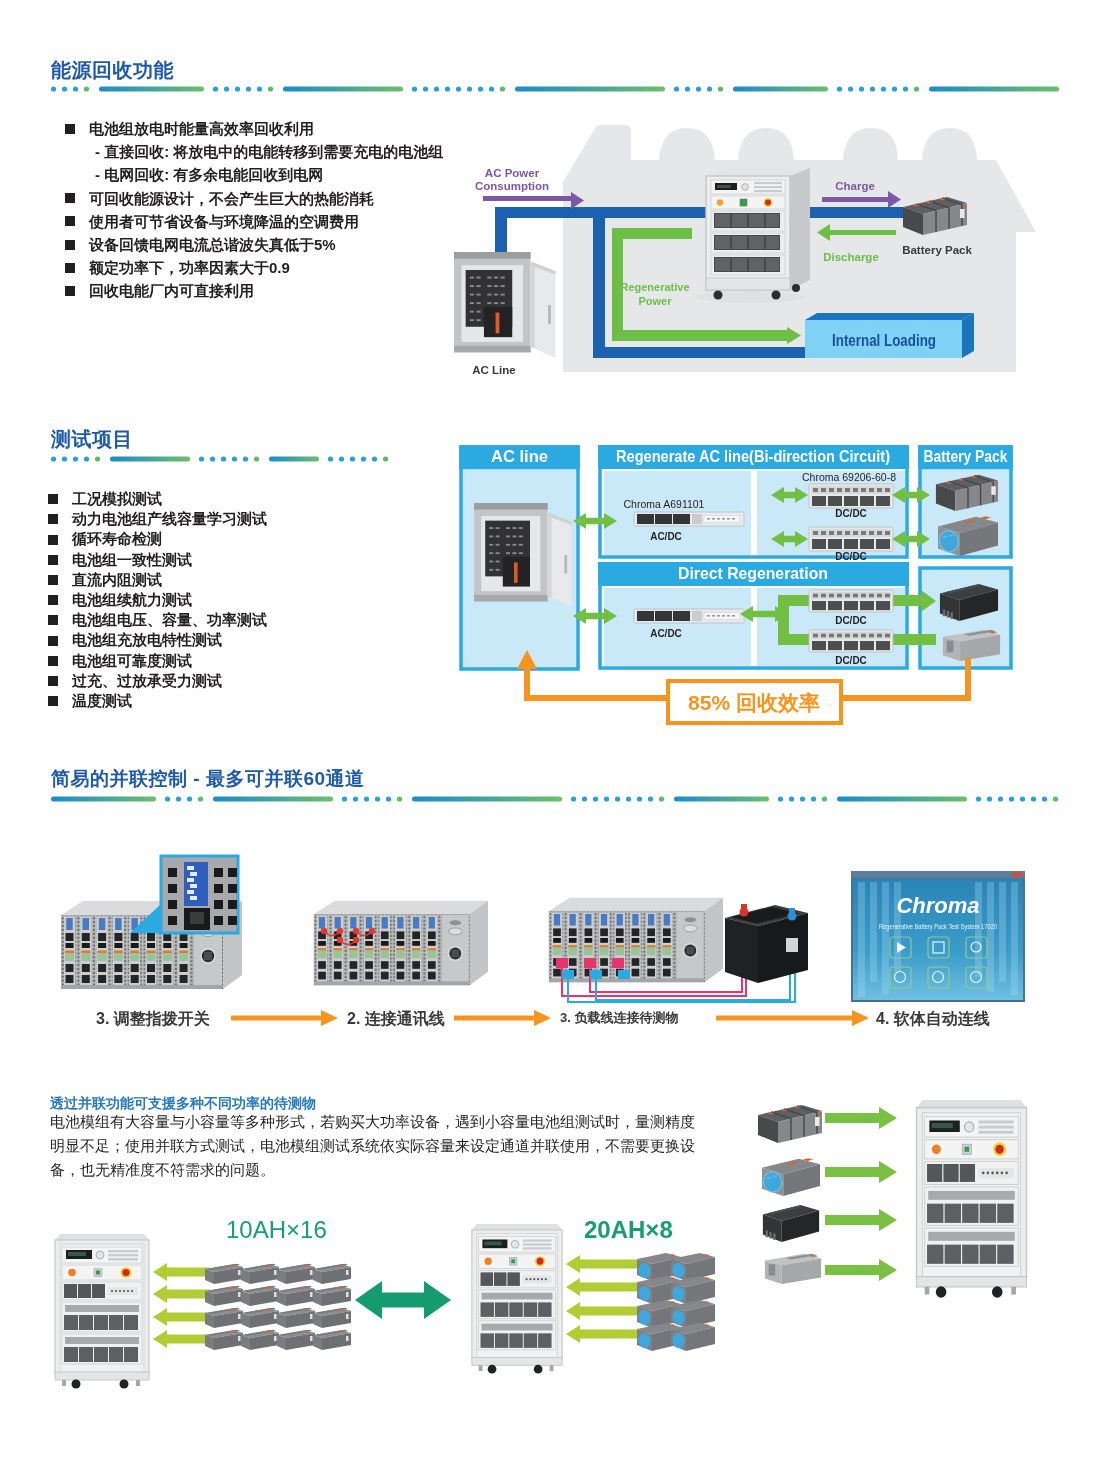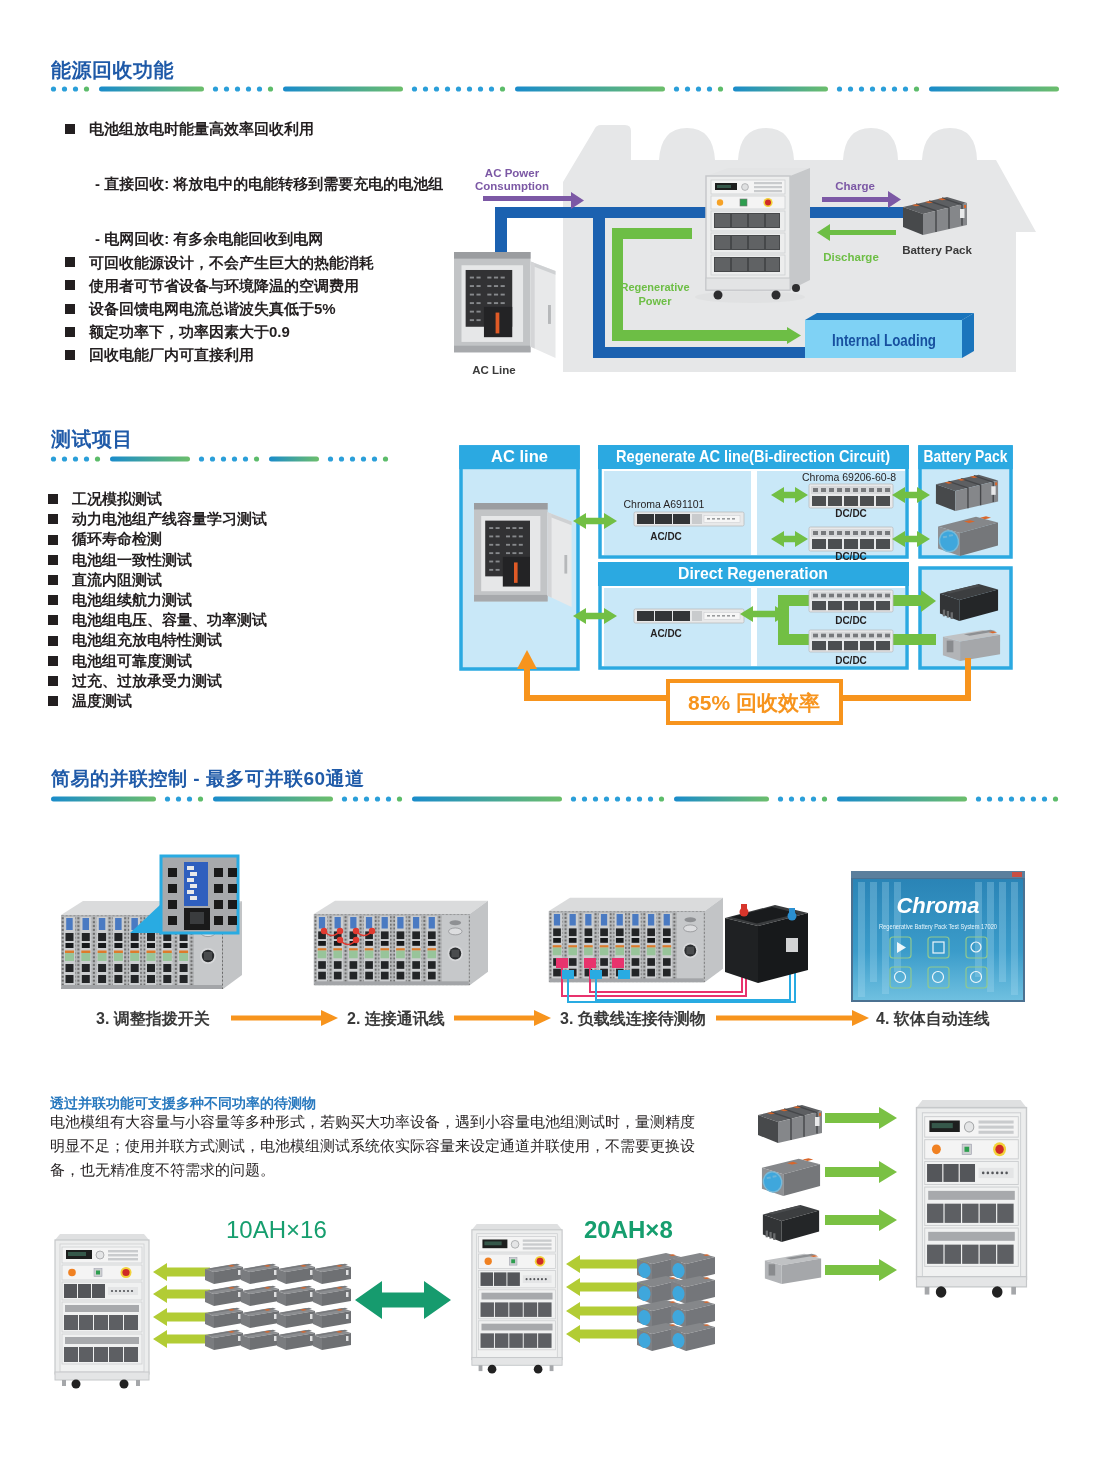--- a/index.html
+++ b/index.html
@@ -4,21 +4,21 @@
 <style>
 html,body{margin:0;padding:0;background:#fff;}
 #page{position:relative;width:1102px;height:1470px;background:#fff;overflow:hidden;
   font-family:"Liberation Sans",sans-serif;}
 .abs{position:absolute;}
 svg text{font-family:"Liberation Sans",sans-serif;}
 .sect-title{font-size:20px;font-weight:600;color:#1f5aa8;letter-spacing:0.5px;}
 .blist{list-style:none;margin:0;padding:0;font-size:15px;font-weight:700;color:#231f20;}
 .blist li{position:relative;padding-left:24px;}
 .blist li .sq{position:absolute;left:0;top:50%;margin-top:-5px;width:10px;height:10px;background:#231f20;}
-.blist li.sub{padding-left:30px;margin-top:32px;}
+.blist li.sub{padding-left:30px;}
 </style>
 </head>
 <body>
 <div id="page">
 
 <div class="abs sect-title" style="left:51px;top:57px;">能源回收功能</div>
 <svg class="abs" style="left:0;top:84px;" width="1102" height="12" id="div1">
       <defs>
         <linearGradient id="dgrad" x1="0" y1="0" x2="1" y2="0">
           <stop offset="0" stop-color="#1a8ccb"></stop>
@@ -1120,21 +1120,21 @@
 <stop offset="0" stop-color="#2a84b6"></stop>
             <stop offset="0.6" stop-color="#3b9cca"></stop>
             <stop offset="1" stop-color="#6fc0e0"></stop>
 </linearGradient>
         </defs>
 </g>
     </svg>
 
 <div class="abs" style="left:96px;top:1009px;font-size:16px;font-weight:700;color:#3a3a3a;">3. 调整指拨开关</div>
 <div class="abs" style="left:347px;top:1009px;font-size:16px;font-weight:700;color:#3a3a3a;">2. 连接通讯线</div>
-<div class="abs" style="left:560px;top:1009px;font-size:16px;font-weight:700;color:#3a3a3a;">3. 负载线连接待测物</div>
+<div class="abs" style="left:560px;top:1009px;font-size:13px;font-weight:700;color:#3a3a3a;">3. 负载线连接待测物</div>
 <div class="abs" style="left:876px;top:1009px;font-size:16px;font-weight:700;color:#3a3a3a;">4. 软体自动连线</div>
 <svg class="abs" style="left:0;top:1009px;" width="1102" height="22" id="caparrows">
       <polygon fill="#f7941d" points="231,6.5 321,6.5 321,1.0 338,9 321,17.0 321,11.5 231,11.5"></polygon>
       <polygon fill="#f7941d" points="454,6.5 534,6.5 534,1.0 551,9 534,17.0 534,11.5 454,11.5"></polygon>
       <polygon fill="#f7941d" points="716,6.5 852,6.5 852,1.0 869,9 852,17.0 852,11.5 716,11.5"></polygon>
     </svg>
 
 <div class="abs" style="left:50px;top:1095px;font-size:14px;font-weight:700;color:#2879bf;">透过并联功能可支援多种不同功率的待测物</div>
 <div class="abs" style="left:50px;top:1110px;width:700px;font-size:15px;font-weight:400;color:#231f20;line-height:24px;">电池模组有大容量与小容量等多种形式，若购买大功率设备，遇到小容量电池组测试时，量测精度<br>明显不足；使用并联方式测试，电池模组测试系统依实际容量来设定通道并联使用，不需要更换设<br>备，也无精准度不符需求的问题。</div>
 

